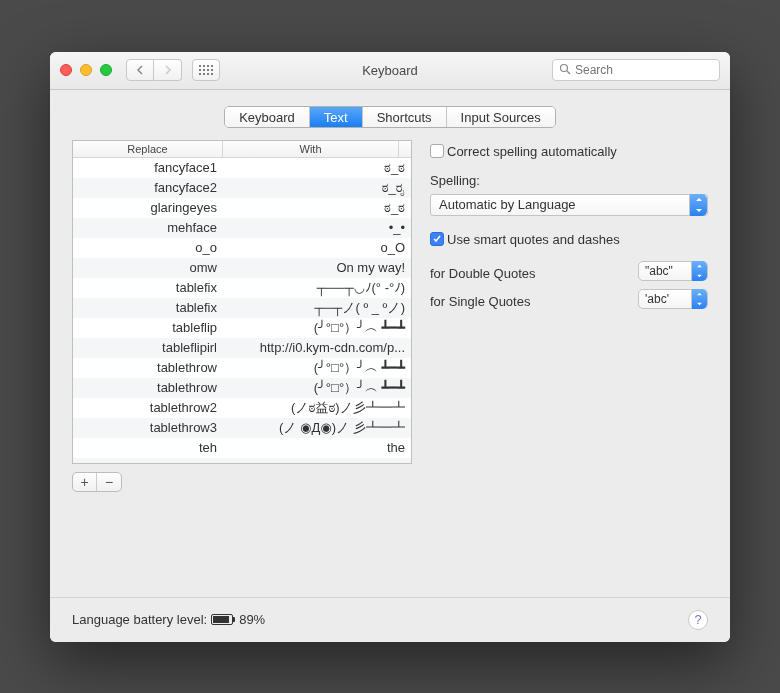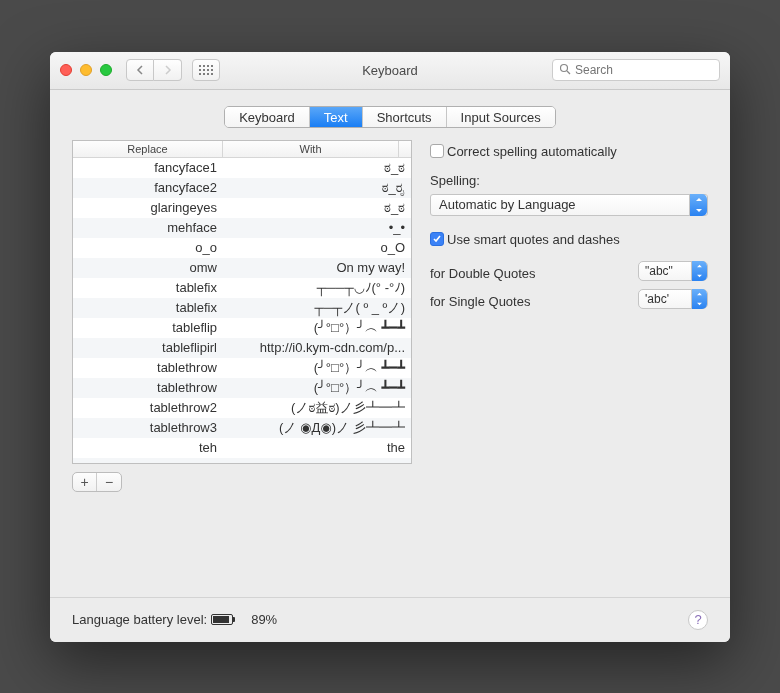--- a/index.html
+++ b/index.html
@@ -157,21 +157,21 @@
   }
   .miniselect .stepper { width:16px; height:20px; border-left:1px solid #c4c4c4;
     display:flex; flex-direction:column; border-radius:0 5px 5px 0;
     background:linear-gradient(#6ab0fa,#2a82f1);}
   .miniselect .stepper div { flex:1; display:flex; align-items:center; justify-content:center; }
 
   .footer {
     border-top:1px solid #d3d3d3; padding:12px 22px; display:flex; align-items:center;
     background:#ececec; font-size:13px;
   }
-  .battery { display:inline-flex; align-items:center; gap:18px; margin-left:4px;}
+  .battery { display:inline-flex; align-items:center; gap:6px; margin-left:4px;}
   .battericon {
     width:22px; height:11px; border:1px solid #333; border-radius:2px; position:relative;
   }
   .battericon::after {
     content:''; position:absolute; right:-3px; top:2px; width:2px; height:5px; background:#333; border-radius:0 1px 1px 0;
   }
   .batterfill { position:absolute; left:1px; top:1px; bottom:1px; width:80%; background:#333; }
   .help {
     margin-left:auto; width:20px; height:20px; border:1px solid #c8c8c8; border-radius:50%;
     display:flex; align-items:center; justify-content:center; color:#8a6fb8; background:#fff;

